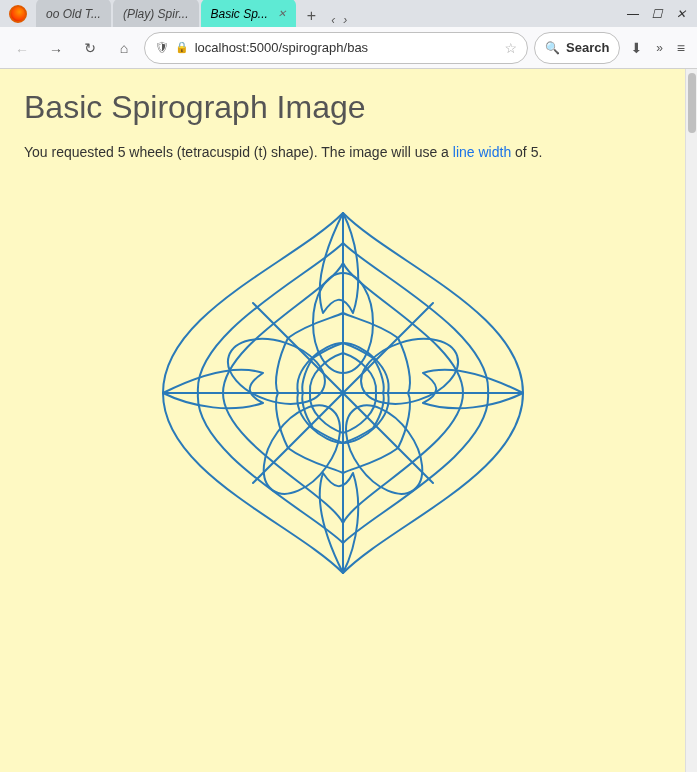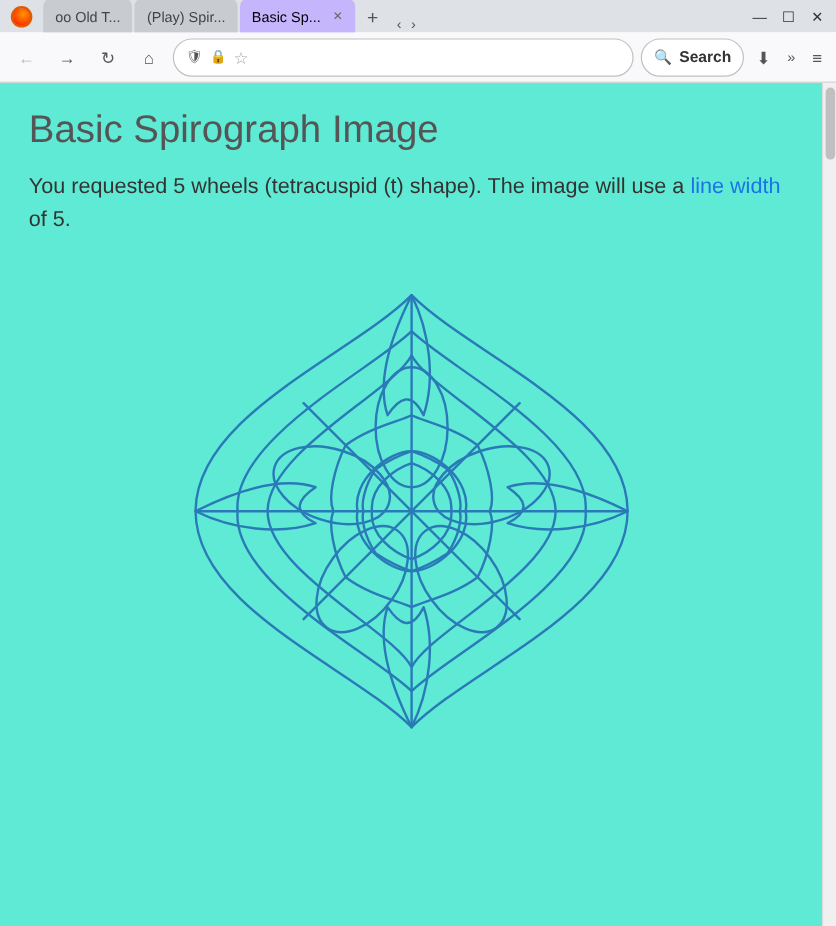--- a/index.html
+++ b/index.html
@@ -9,20 +9,21 @@
     .browser-window { width: 697px; height: 772px; display: flex; flex-direction: column; background: #fff; }
 
     
     .title-bar {
       background: #dee1e6;
       height: 27px;
       display: flex;
       align-items: center;
       padding: 0 8px;
       gap: 4px;
+      font-style: italic;
     }
     .firefox-icon {
       width: 20px; height: 20px; margin-right: 4px;
       display: flex; align-items: center; justify-content: center;
     }
     .firefox-circle {
       width: 18px; height: 18px; border-radius: 50%;
       background: radial-gradient(circle at 60% 35%, #ff9500, #ff4500 60%, #cc0000);
       border: 2px solid #e05a00;
     }
@@ -32,21 +33,21 @@
       padding: 0 10px;
       border-radius: 6px 6px 0 0;
       display: flex; align-items: center; gap: 6px;
       font-size: 12px;
       cursor: pointer;
       white-space: nowrap;
       max-width: 120px;
       overflow: hidden;
     }
     .tab.inactive { background: #c8ccd1; color: #444; }
-    .tab.active { background: #c4b5fd; color: #000; }
+    .tab.active { background: #5eead4; color: #000; }
     .tab-close { font-size: 10px; color: #666; margin-left: 4px; cursor: pointer; }
     .tab-new { width: 26px; height: 26px; display: flex; align-items: center; justify-content: center; font-size: 16px; color: #555; cursor: pointer; border-radius: 50%; }
     .tab-arrows { display: flex; gap: 2px; margin-left: 2px; }
     .tab-arrow { font-size: 12px; color: #555; cursor: pointer; padding: 2px 3px; }
     .window-controls { display: flex; gap: 8px; margin-left: 8px; }
     .win-btn { width: 16px; height: 16px; display: flex; align-items: center; justify-content: center; font-size: 12px; color: #333; cursor: pointer; }
 
     
     .nav-bar {
       background: #f9f9fb;
@@ -106,33 +107,33 @@
     .scrollbar-thumb {
       width: 8px; height: 60px;
       background: #c0c0c0;
       border-radius: 4px;
       margin-top: 2px;
     }
 
     
     .page-content {
       flex: 1;
-      background: #5eead4;
+      background: #fef9c3;
       padding: 20px 24px;
       overflow-y: auto;
     }
     .page-title {
       font-size: 32px;
       font-weight: 300;
       color: #555;
       margin-bottom: 16px;
       font-family: Arial, sans-serif;
     }
     .page-description {
-      font-size: 18px;
+      font-size: 14px;
       color: #333;
       margin-bottom: 20px;
       line-height: 1.5;
     }
     .page-description span.link-color { color: #1a73e8; }
 
     
     .spirograph-container {
       display: flex;
       justify-content: center;
@@ -175,20 +176,21 @@
 
   <div class="nav-bar">
     <div class="nav-btn disabled">←</div>
     <div class="nav-btn">→</div>
     <div class="nav-btn">↻</div>
     <div class="nav-btn">⌂</div>
 
     <div class="address-bar">
       <span class="address-lock">🛡</span>
       <span class="address-lock">🔒</span>
+      <span class="address-text">localhost:5000/spirograph/bas</span>
       <span class="address-star">☆</span>
     </div>
 
     <div class="search-box">
       <span class="search-icon-nav">🔍</span>
       <span class="search-label">Search</span>
     </div>
 
     <span class="nav-download">⬇</span>
     <span class="nav-ext">»</span>

